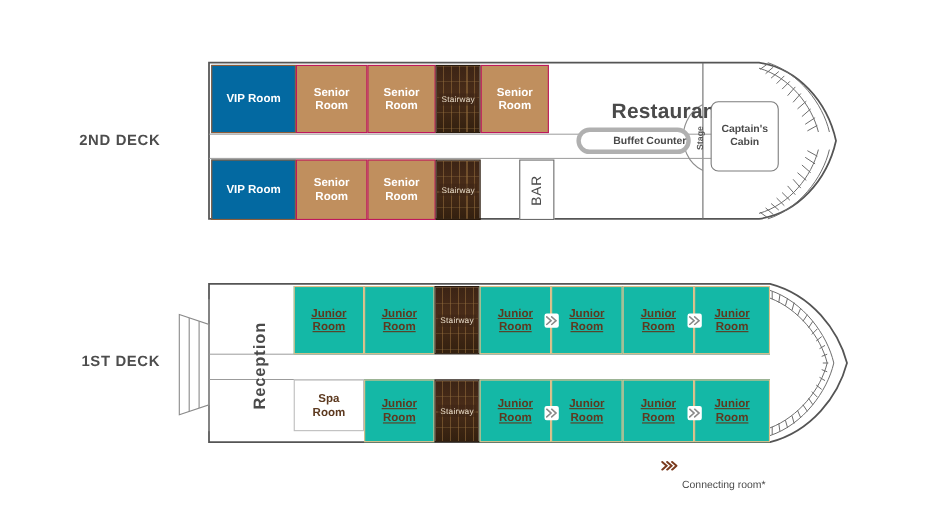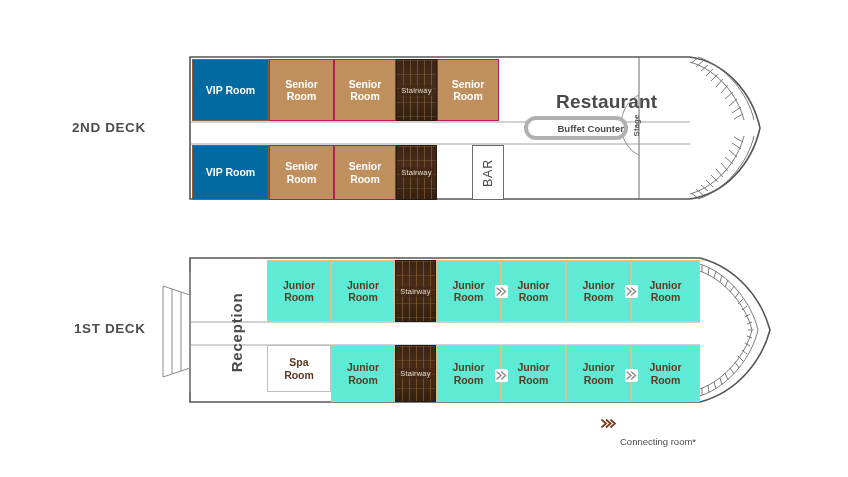--- a/index.html
+++ b/index.html
@@ -56,23 +56,24 @@
     color: #ffffff;
     border: 1px solid #8d5d3a;
     font-size: 10.5px;
   }
   .senior {
     background: #c08f5e;
     color: #ffffff;
     border: 1px solid #be185d;
   }
   .junior {
-    background: #5eead4;
+    background: #14b8a6;
     color: #5d3a20;
     border: 1px solid #e2c08a;
+    text-decoration: underline;
   }
   .plain {
     background: #ffffff;
     color: #5d3a20;
     border: 1px solid #bdbdbd;
   }
 
   
   .stairway {
     position: absolute;
@@ -346,20 +347,24 @@
     <span>BAR</span>
   </div>
 
   <div class="area-label" id="restaurant-label">Restaurant</div>
   <div id="buffet-counter">
     <span>Buffet Counter</span>
   </div>
   <div id="stage-label">
     <span>Stage</span>
   </div>
+  <div id="captains-cabin">
+    <span>Captain's</span>
+    <span>Cabin</span>
+  </div>
 
   <div id="reception">
     <span>Reception</span>
   </div>
 
   <div class="cell junior" style="left:267px; top:260px; width:64px; height:62px;">
     <span class="ln">Junior</span>
     <span class="ln">Room</span>
   </div>
   <div class="cell junior" style="left:331px; top:260px; width:64px; height:62px;">

